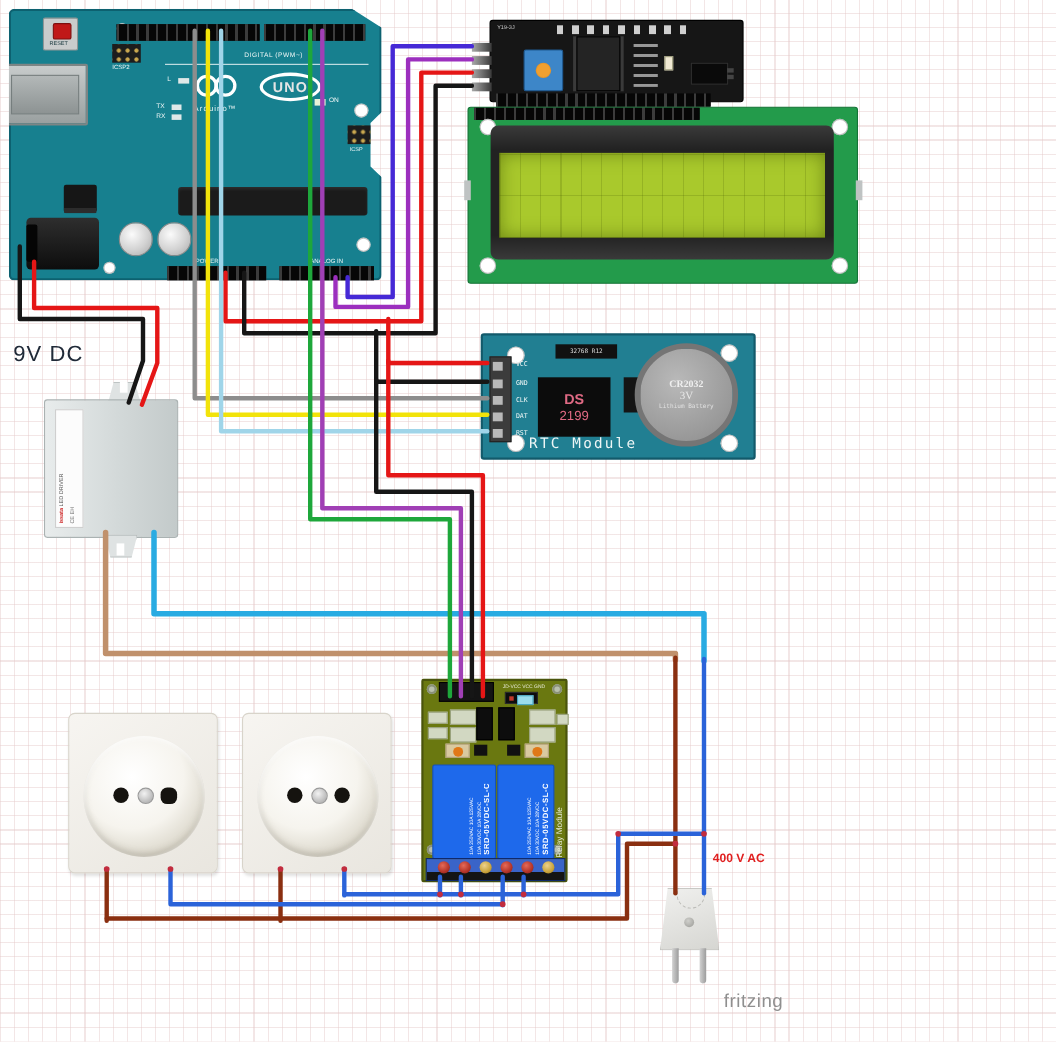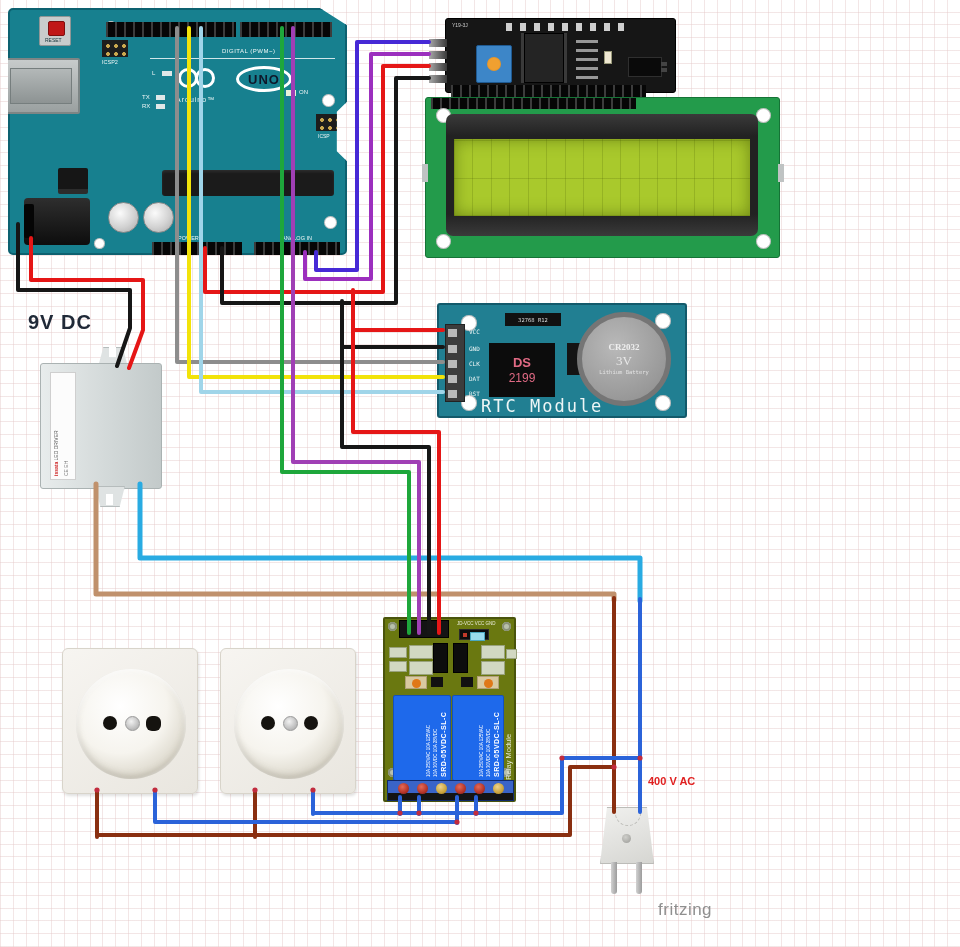--- a/index.html
+++ b/index.html
@@ -58,21 +58,21 @@
     <div class="wlabel" style="left:142px;top:60px;font-size:6px;">L</div>
     <div class="cmp" style="left:152px;top:61px;width:10px;height:5px;background:#dfe8e8;"></div>
     <div class="wlabel" style="left:132px;top:84px;font-size:6px;">TX</div>
     <div class="cmp" style="left:146px;top:85px;width:9px;height:5px;background:#dfe8e8;"></div>
     <div class="wlabel" style="left:132px;top:93px;font-size:6px;">RX</div>
     <div class="cmp" style="left:146px;top:94px;width:9px;height:5px;background:#dfe8e8;"></div>
 
     <div class="cmp" style="left:168px;top:58px;width:20px;height:20px;border:3px solid #fff;border-radius:50%;"></div>
     <div class="cmp" style="left:185px;top:58px;width:20px;height:20px;border:3px solid #fff;border-radius:50%;"></div>
     <div class="cmp" style="left:226px;top:56px;width:56px;height:26px;border:3px solid #fff;border-radius:50%;display:flex;align-items:center;justify-content:center;">
-      <span style="color:#0f172a;font-weight:bold;font-size:13px;letter-spacing:1px;">UNO</span>
+      <span style="color:#e5e5e5;font-weight:bold;font-size:13px;letter-spacing:1px;">UNO</span>
     </div>
     <div class="wlabel" style="left:166px;top:86px;font-size:7px;letter-spacing:1px;">Arduino™</div>
 
     <div class="cmp" style="left:276px;top:80px;width:10px;height:6px;background:#e8f2d8;"></div>
     <div class="wlabel" style="left:289px;top:79px;font-size:6px;">ON</div>
     <div class="cmp dots" style="left:306px;top:104px;width:24px;height:17px;"></div>
     <div class="wlabel" style="left:308px;top:123px;font-size:5px;">ICSP</div>
 
     <div class="cmp" style="left:152px;top:160px;width:172px;height:26px;background:#1b1b1b;border-radius:3px;box-shadow:inset 0 2px 3px rgba(255,255,255,.08);"></div>
 
@@ -154,25 +154,25 @@
     <div class="cmp" style="left:50px;top:38px;width:66px;height:54px;background:#0c0c0c;display:flex;flex-direction:column;align-items:center;justify-content:center;line-height:1.2;">
       <span style="color:#e06a84;font-weight:bold;font-size:13px;">DS</span>
       <span style="color:#e06a84;font-size:12px;">2199</span>
     </div>
 
     <div class="cmp" style="left:128px;top:38px;width:16px;height:32px;background:#141414;"></div>
     <div class="cmp" style="left:138px;top:7px;width:94px;height:94px;border-radius:50%;border:5px solid #757575;
                 background:radial-gradient(circle at 40% 35%,#b9b9b9,#9a9a9a 68%,#8a8a8a);
                 display:flex;flex-direction:column;align-items:center;justify-content:center;line-height:1.25;">
       <span style="font-size:9px;font-weight:bold;color:#efefef;font-family:Liberation Serif, serif;">CR2032</span>
-      <span style="font-size:13px;color:#e8e8e8;font-family:Liberation Serif, serif;">3V</span>
+      <span style="font-size:10px;color:#e8e8e8;font-family:Liberation Serif, serif;">3V</span>
       <span style="font-size:5.5px;color:#e2e2e2;font-family:'DejaVu Sans Mono',monospace;">Lithium Battery</span>
     </div>
 
-    <div class="wlabel" style="left:42px;top:91px;font-size:17px;letter-spacing:2px;font-family:'DejaVu Sans Mono',monospace;">RTC Module</div>
+    <div class="wlabel" style="left:42px;top:91px;font-size:13px;letter-spacing:2px;font-family:'DejaVu Sans Mono',monospace;">RTC Module</div>
   </div>
 
   <div class="cmp" style="left:40px;top:345px;width:120px;height:165px;">
     <div style="position:absolute;left:58px;top:2px;width:28px;height:18px;background:#dfe3e3;border:1px solid #b6bcbc;clip-path:polygon(18% 0,82% 0,100% 100%,0 100%);"></div>
     <div style="position:absolute;left:69px;top:2px;width:7px;height:10px;background:#fff;"></div>
     <div style="position:absolute;left:0;top:18px;width:120px;height:124px;background:linear-gradient(90deg,#e8ecec,#d3d9d9 55%,#c3caca);border:1px solid #aab2b2;border-radius:3px;">
       <div style="position:absolute;left:9px;top:8px;width:24px;height:106px;background:#fcfcfc;border:1px solid #cfcfcf;overflow:hidden;">
         <div class="vtext" style="position:absolute;left:2px;top:3px;height:100px;font-size:5px;color:#555;">
           <span style="color:#c22;font-weight:bold;">issata</span>&nbsp;<span>LED DRIVER</span>
         </div>
@@ -255,21 +255,21 @@
   <div class="cmp" style="left:600px;top:807px;width:52px;height:88px;">
     <div style="position:absolute;left:0;top:0;width:52px;height:55px;background:linear-gradient(160deg,#f0f0ee,#d6d6d2);border:1px solid #bcbcb8;
                 clip-path:polygon(13% 0,87% 0,100% 100%,0 100%);">
       <div style="position:absolute;left:14px;top:-8px;width:24px;height:24px;border:1px dashed #bdbdb9;border-radius:50%;"></div>
       <div style="position:absolute;left:21px;top:26px;width:9px;height:9px;border-radius:50%;background:radial-gradient(circle at 40% 35%,#cfcfcb,#9a9a96);"></div>
     </div>
     <div style="position:absolute;left:11px;top:55px;width:6px;height:32px;background:linear-gradient(90deg,#d2d2d2,#9c9c9c);border-radius:0 0 3px 3px;"></div>
     <div style="position:absolute;left:36px;top:55px;width:6px;height:32px;background:linear-gradient(90deg,#d2d2d2,#9c9c9c);border-radius:0 0 3px 3px;"></div>
   </div>
 
-  <div class="cmp" style="left:28px;top:311px;font-size:20px;font-weight:700;color:#202a38;letter-spacing:1px;">9V DC</div>
+  <div class="cmp" style="left:12px;top:311px;font-size:20px;font-weight:400;color:#202a38;letter-spacing:1px;">9V DC</div>
   <div class="cmp" style="left:648px;top:775px;font-size:11px;font-weight:600;color:#e02020;">400 V AC</div>
   <div class="cmp" style="left:658px;top:900px;font-size:17px;color:#8f8f8f;letter-spacing:.5px;">fritzing</div>
 
   <svg width="960" height="947" viewBox="0 0 960 947" style="position:absolute;left:0;top:0;z-index:10;pointer-events:none;">
       <polyline points="316,252 316,270 357,270 357,42 429,42" fill="none" stroke="#4629d6" stroke-width="4" stroke-linecap="round" stroke-linejoin="round"></polyline>
       <polyline points="305,252 305,279 371,279 371,54 429,54" fill="none" stroke="#9c2fbe" stroke-width="4" stroke-linecap="round" stroke-linejoin="round"></polyline>
       <polyline points="205,248 205,292 383,292 383,66 429,66" fill="none" stroke="#e51616" stroke-width="4" stroke-linecap="round" stroke-linejoin="round"></polyline>
       <polyline points="222,248 222,303 396,303 396,78 429,78" fill="none" stroke="#161616" stroke-width="4" stroke-linecap="round" stroke-linejoin="round"></polyline>
       <polyline points="177,28 177,362 443,362" fill="none" stroke="#8d8d8d" stroke-width="4" stroke-linecap="round" stroke-linejoin="round"></polyline>
       <polyline points="189,28 189,377 443,377" fill="none" stroke="#f2e30a" stroke-width="4" stroke-linecap="round" stroke-linejoin="round"></polyline>

